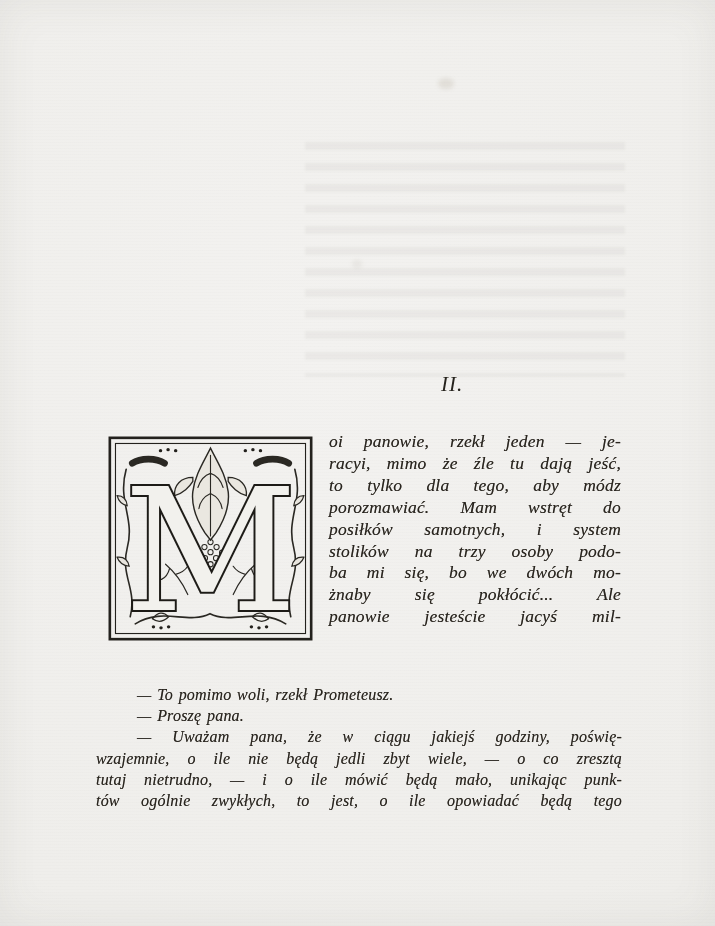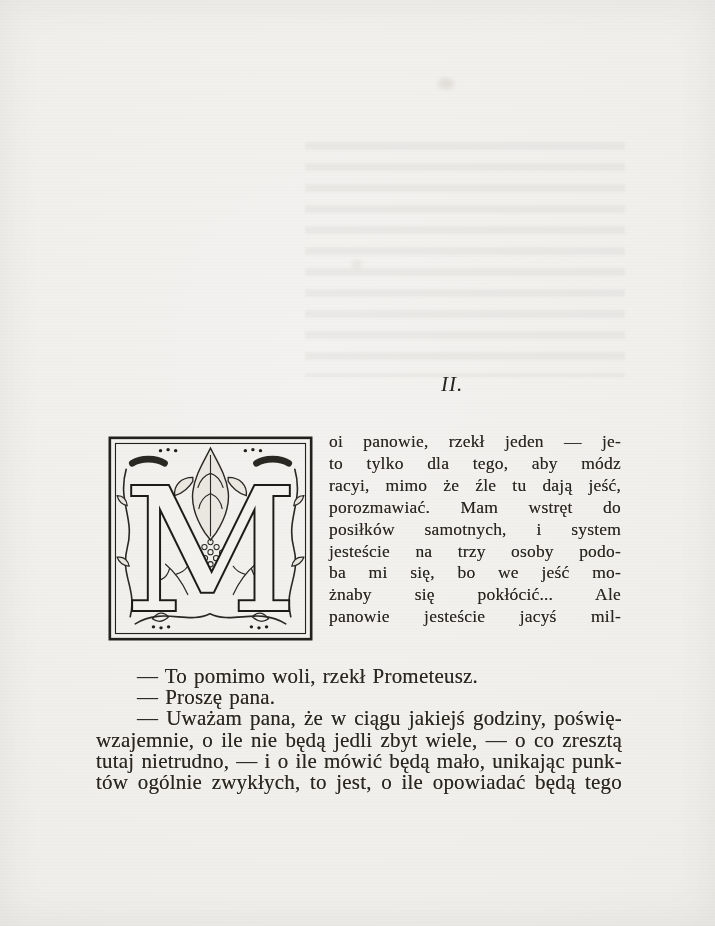--- a/index.html
+++ b/index.html
@@ -32,28 +32,28 @@
     position:absolute;left:441px;top:372px;
     font-style:italic;font-size:21px;letter-spacing:1px;color:#26231d;
   }
   .dropcap{position:absolute;left:107px;top:435px;width:207px;height:207px;}
   .col{
     position:absolute;left:329px;top:431px;width:292px;
     font-size:17.5px;line-height:21.9px;
     letter-spacing:0.2px;
   }
   .flow{
-    position:absolute;left:96px;top:666px;width:526px;
-    font-size:21px;line-height:21.2px;
+    position:absolute;left:96px;top:684px;width:526px;
+    font-size:16px;line-height:21.2px;
     letter-spacing:0.2px;word-spacing:1.5px;
   }
   .tline{white-space:nowrap;}
   .tline.just{white-space:normal;text-align:justify;text-align-last:justify;}
   .tline.ind{padding-left:41px;}
-  .col .tline, .flow .tline{text-shadow:0 0 0.4px rgba(42,37,30,0.55);}
+  .col .tline, .flow .tline{text-shadow:0 0 0.4px rgba(42,37,30,0.55);font-style:italic;}
 </style>
 </head>
 <body>
 
 <div class="page">
 
   <div class="grain"></div>
   <div class="ghost"></div>
   <div class="stain s1"></div>
   <div class="stain s2"></div>
@@ -107,26 +107,26 @@
           <circle cx="102.5" cy="128" r="2.6"></circle>
       </g>
       <path stroke-width="6.5" d="M25 28 C 33 22.5, 49 22.5, 57 28"></path>
       <path stroke-width="6.5" d="M148 28 C 156 22.5, 172 22.5, 180 28"></path>
     </g>
     <text x="102.5" y="173" text-anchor="middle" font-family="'DejaVu Serif', serif" font-size="168" fill="#f2f1ed" stroke="#1d1b17" stroke-width="4" paint-order="stroke">M</text>
   </svg>
 
   <div class="col">
       <div class="tline just">oi panowie, rzekł jeden — je-</div>
+      <div class="tline just">racyi, mimo że źle tu dają jeść,</div>
       <div class="tline just">to tylko dla tego, aby módz</div>
-      <div class="tline just">racyi, mimo że źle tu dają jeść,</div>
       <div class="tline just">porozmawiać. Mam wstręt do</div>
       <div class="tline just">posiłków samotnych, i system</div>
-      <div class="tline just">jesteście na trzy osoby podo-</div>
-      <div class="tline just">ba mi się, bo we jeść mo-</div>
+      <div class="tline just">stolików na trzy osoby podo-</div>
+      <div class="tline just">ba mi się, bo we dwóch mo-</div>
       <div class="tline just">żnaby się pokłócić... Ale</div>
       <div class="tline just">panowie jesteście jacyś mil-</div>
     </div>
 
   <div class="flow">
       <div class="tline ind">— To pomimo woli, rzekł Prometeusz.</div>
       <div class="tline ind">— Proszę pana.</div>
       <div class="tline just ind">— Uważam pana, że w ciągu jakiejś godziny, poświę-</div>
       <div class="tline just">wzajemnie, o ile nie będą jedli zbyt wiele, — o co zresztą</div>
       <div class="tline just">tutaj nietrudno, — i o ile mówić będą mało, unikając punk-</div>

